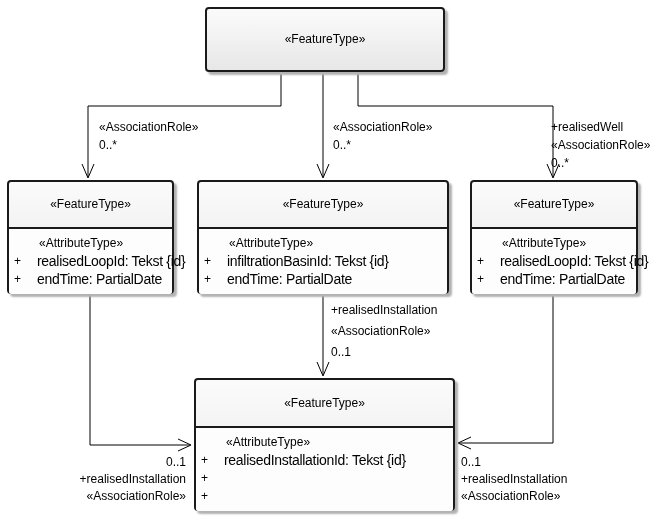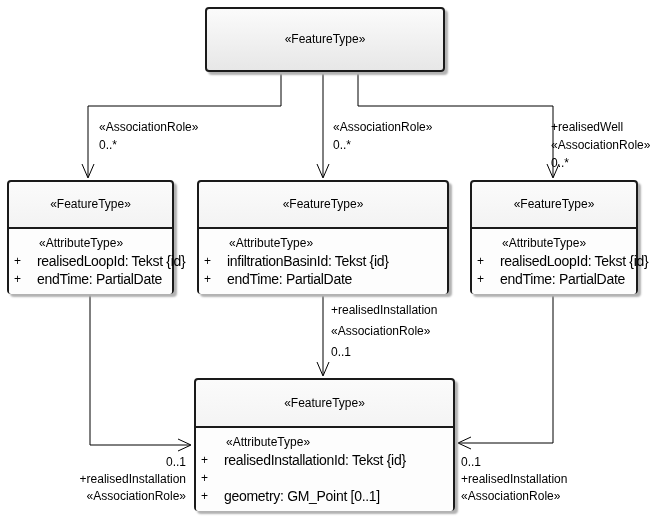--- a/index.html
+++ b/index.html
@@ -131,21 +131,20 @@
       <div class="attr-stereo">«AttributeType»</div>
       <div class="attr-row">
         <span class="attr-vis">+</span>
         <span class="attr-text">realisedInstallationId: Tekst {id}</span>
       </div>
       <div class="attr-row">
         <span class="attr-vis">+</span>
       </div>
       <div class="attr-row">
         <span class="attr-vis">+</span>
-        <span class="attr-text">geometry: GM_Point [0..1]</span>
       </div>
     </div>
   </div>
 
   <div class="conn-label lh18" style="left:99px;top:118px;">
     <div>«AssociationRole»</div>
     <div>0..*</div>
   </div>
 
   <div class="conn-label lh18" style="left:333px;top:118px;">

